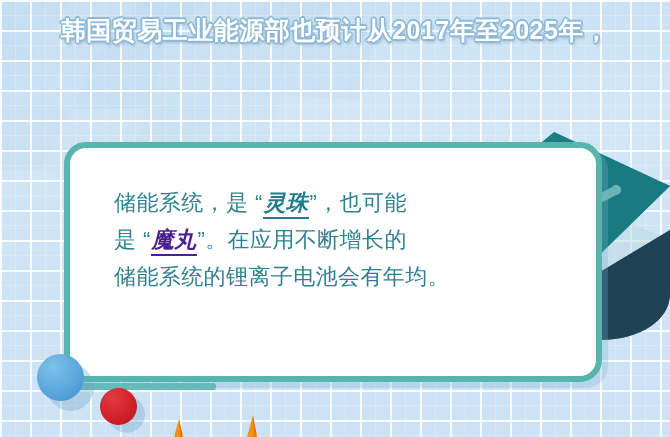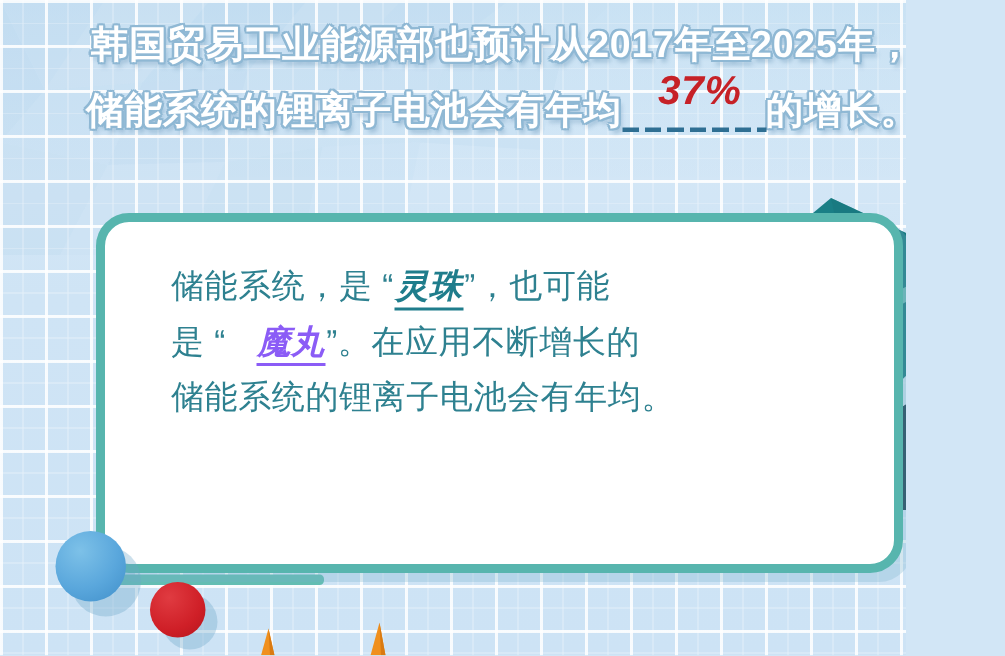--- a/index.html
+++ b/index.html
@@ -1,21 +1,21 @@
 <!DOCTYPE html>
 <html><head>
 <meta charset="utf-8">
 <style>
   html,body{margin:0;padding:0;}
   body{
     width:670px;height:437px;overflow:hidden;
     font-family:"Liberation Sans","DejaVu Sans",sans-serif;
     background:#d2e6f6;
   }
-  #stage{position:relative;width:604px;height:437px;overflow:hidden;background:#d3e6f6;}
+  #stage{position:relative;width:670px;height:437px;overflow:hidden;background:#d3e6f6;}
 
   
   .bg-base{position:absolute;inset:0;
     background:linear-gradient(180deg,#d9eaf8 0%,#cfe4f5 45%,#cde3f5 100%);}
   .bg-grid{position:absolute;inset:0;
     background-image:
       repeating-linear-gradient(to right, rgba(255,255,255,.85) 0 2px, rgba(255,255,255,0) 2px 30px),
       repeating-linear-gradient(to bottom, rgba(255,255,255,.85) 0 2px, rgba(255,255,255,0) 2px 30px);}
   .bg-grid-minor{position:absolute;inset:0;opacity:.5;
     background-image:
@@ -64,29 +64,29 @@
   .card-shadow{position:absolute;left:70px;top:148px;width:538px;height:240px;
     border-radius:22px;background:rgba(120,175,200,.28);}
   .card{
     position:absolute;left:64px;top:142px;width:538px;height:240px;
     box-sizing:border-box;
     background:#ffffff;
     border:6px solid #57b5ae;
     border-radius:22px;
   }
   .card-text{
-    position:absolute;left:44px;top:24px;width:460px;
+    position:absolute;left:44px;top:36px;width:460px;
     color:#2e8190;
     font-size:22px;
     line-height:37px;
     letter-spacing:.4px;
   }
   .kw{position:relative;display:inline-block;padding:0 1px;}
   .kw-teal{color:#1f7d8c;font-style:italic;font-weight:700;}
-  .kw-red{color:#8b5cf6;font-style:italic;font-weight:700;margin-left:20px;}
+  .kw-red{color:#4c1d95;font-style:italic;font-weight:700;}
   .kw::after{content:"";position:absolute;left:0;right:0;bottom:2px;height:2px;background:currentColor;}
 
   
   .cap{position:absolute;left:404px;top:112px;width:266px;height:250px;}
 
   
   .dot{position:absolute;border-radius:50%;}
   .dot-shadow{position:absolute;border-radius:50%;background:rgba(110,165,200,.35);}
   .dot-blue{left:37px;top:354px;width:47px;height:47px;
     background:radial-gradient(circle at 35% 28%,#7dc1e8 0%,#5aa7dc 55%,#3f8ec9 100%);}
@@ -124,23 +124,20 @@
     <polygon points="340,0 410,0 375,35 300,30" fill="#c6dcef" opacity=".38"></polygon>
     <polygon points="300,30 375,35 360,100 280,95" fill="#b0d0e8" opacity=".3"></polygon>
     <polygon points="215,98 280,95 265,170 200,170" fill="#bed9ee" opacity=".3"></polygon>
   </svg>
 
   <div class="bg-grid-minor"></div>
   <div class="bg-grid"></div>
 
   <div class="header">
     <div class="hline">韩国贸易工业能源部也预计从2017年至2025年，</div>
-    <div class="hline hline2">
-      <span>储能系统的锂离子电池会有年均</span><span class="blank-rule"><span class="mark"></span><span class="pctpos"><span class="pct">37%</span></span></span><span>的增长。</span>
-    </div>
   </div>
 
   <div class="rule-v" style="left:68px;top:338px;height:34px;"></div>
   <div class="rule-h" style="left:68px;top:383px;width:148px;"></div>
   <div class="rule-h" style="left:420px;top:186px;width:130px;"></div>
   <div class="rule-v" style="left:546px;top:186px;height:40px;"></div>
 
   <svg class="cap" viewBox="0 0 266 250">
 
     <polygon points="48,118 132,72 266,128 200,196" fill="#bdd9e4" opacity=".55"></polygon>

